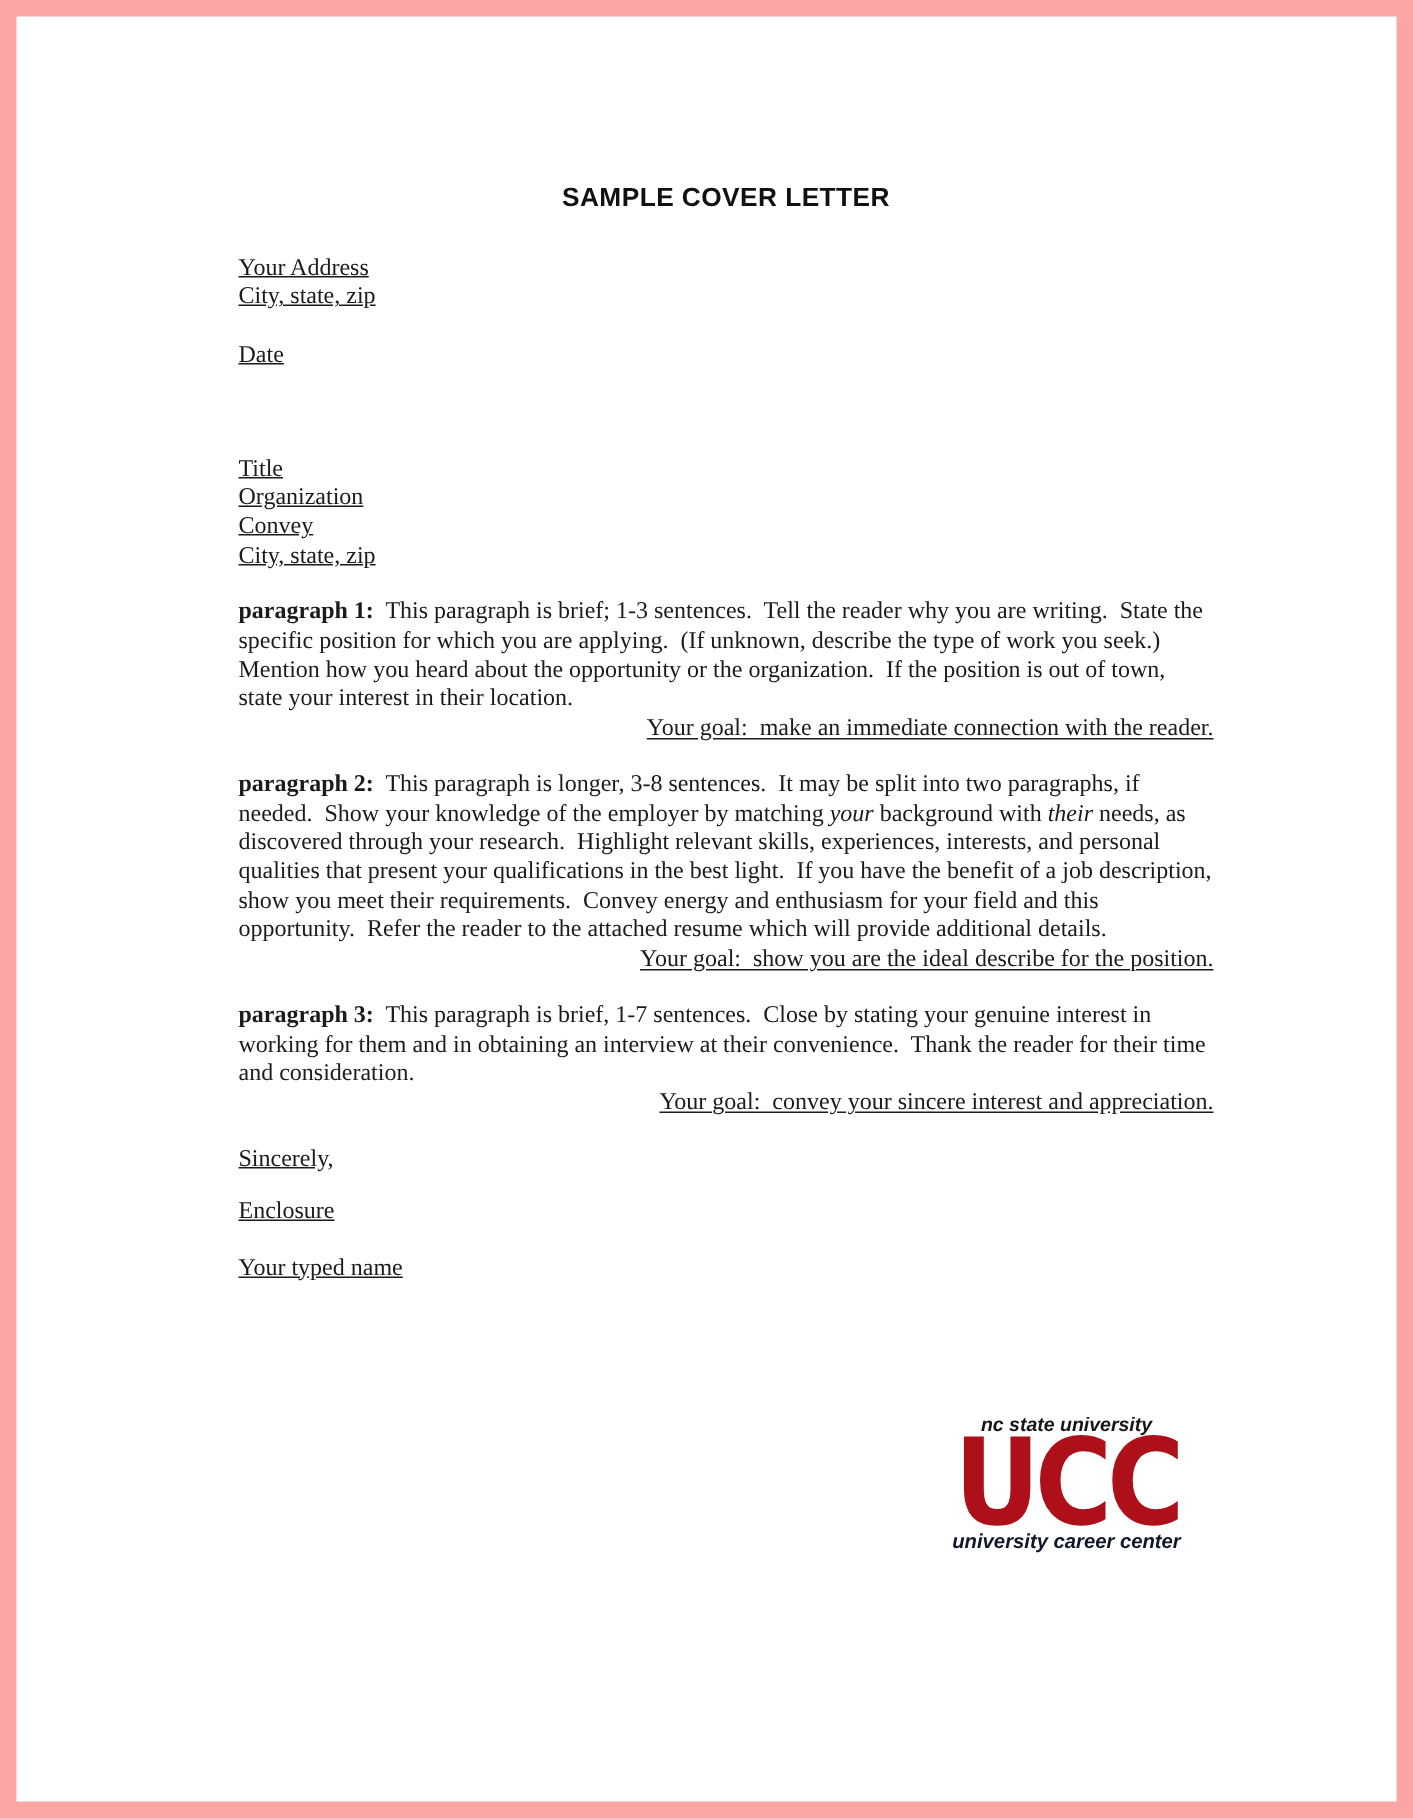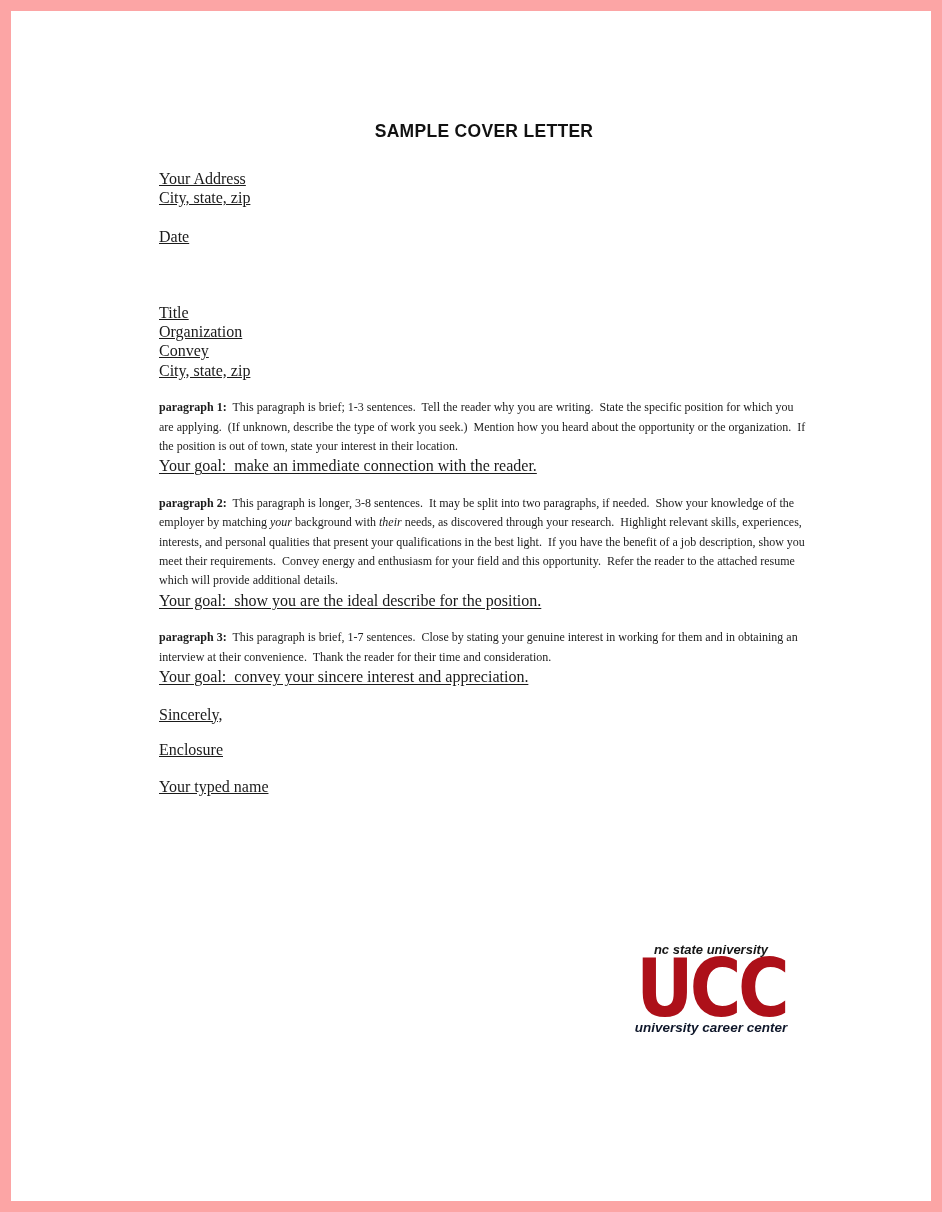--- a/index.html
+++ b/index.html
@@ -39,31 +39,32 @@
     line-height: 19.4px;
     white-space: pre-wrap;
     text-decoration: underline;
   }
   .block { margin: 0; }
   .mt-blank  { margin-top: 19.4px; }
   .mt-big    { margin-top: 56px; }
   .mt-para   { margin-top: 18px; }
   .mt-close  { margin-top: 16px; }
   .para {
-    font-size: 12px;
+    font-size: 16px;
     line-height: 19.4px;
     white-space: pre-wrap;
   }
   .para .label { font-weight: bold; }
   .goal-line {
     font-size: 16px;
     line-height: 19.4px;
     white-space: pre-wrap;
     text-decoration: underline;
     text-underline-offset: 2px;
+    text-align: right;
   }
   .italic { font-style: italic; }
   .logo {
     position: absolute;
     left: 615px;
     top: 932px;
     width: 170px;
     text-align: center;
   }
   .logo-small-top {

